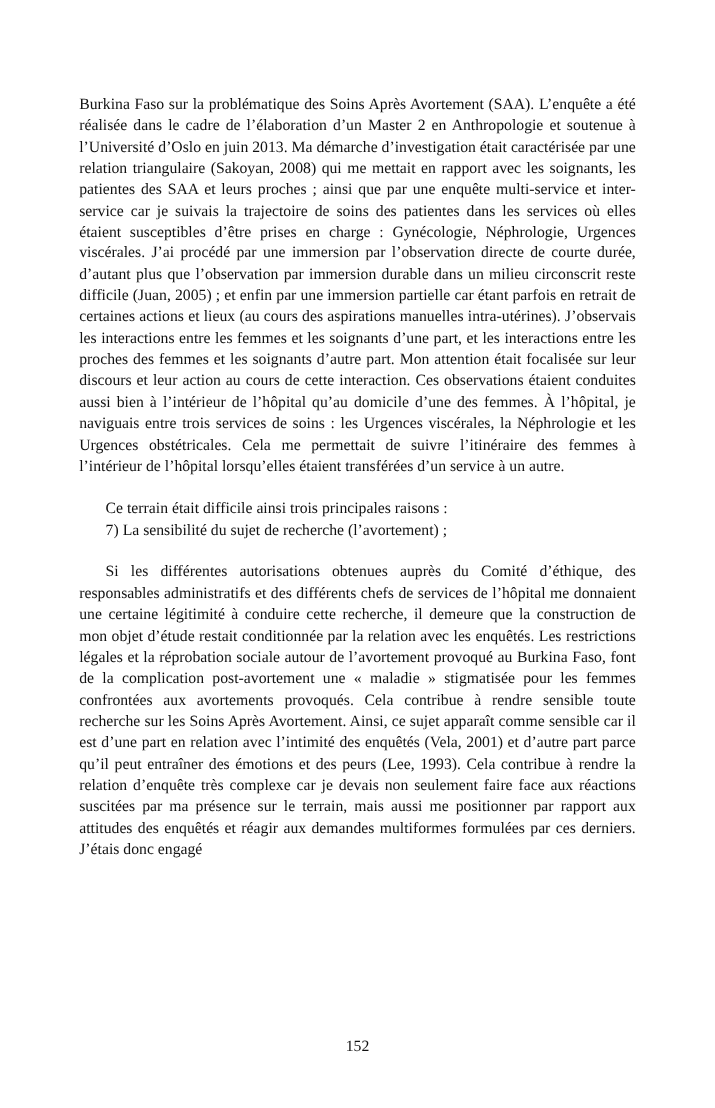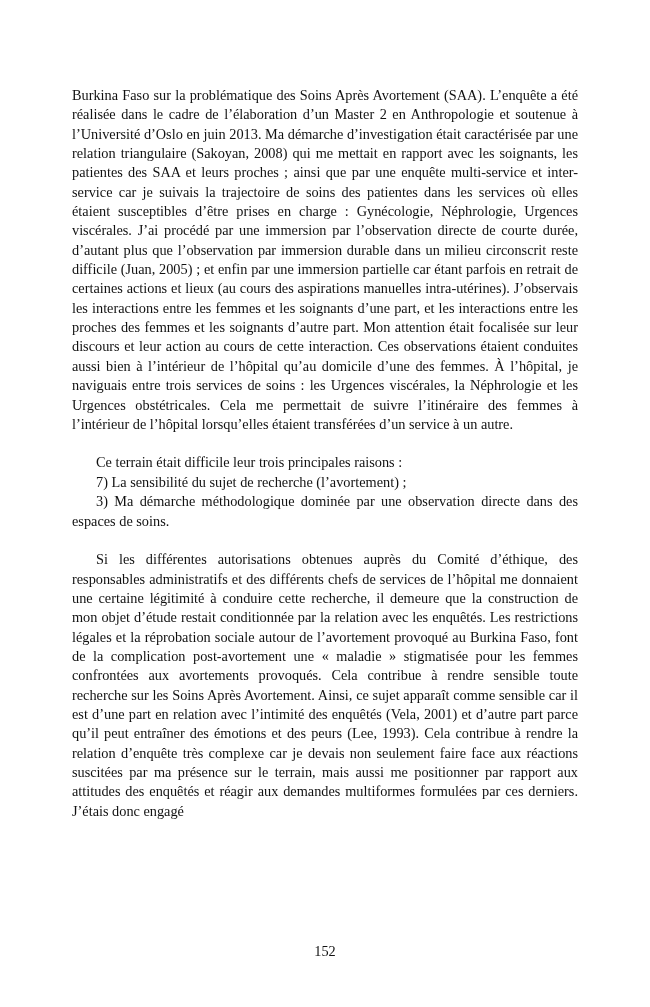--- a/index.html
+++ b/index.html
@@ -66,25 +66,24 @@
 </style>
 </head>
 <body>
 
 <div class="page">
 
   <div class="text-column">
 
     <p class="para">Burkina Faso sur la problématique des Soins Après Avortement (SAA). L’enquête a été réalisée dans le cadre de l’élaboration d’un Master 2 en Anthropologie et soutenue à l’Université d’Oslo en juin 2013. Ma démarche d’investigation était caractérisée par une relation triangulaire (Sakoyan, 2008) qui me mettait en rapport avec les soignants, les patientes des SAA et leurs proches ; ainsi que par une enquête multi-service et inter-service car je suivais la trajectoire de soins des patientes dans les services où elles étaient susceptibles d’être prises en charge : Gynécologie, Néphrologie, Urgences viscérales. J’ai procédé par une immersion par l’observation directe de courte durée, d’autant plus que l’observation par immersion durable dans un milieu circonscrit reste difficile (Juan, 2005) ; et enfin par une immersion partielle car étant parfois en retrait de certaines actions et lieux (au cours des aspirations manuelles intra-utérines). J’observais les interactions entre les femmes et les soignants d’une part, et les interactions entre les proches des femmes et les soignants d’autre part. Mon attention était focalisée sur leur discours et leur action au cours de cette interaction. Ces observations étaient conduites aussi bien à l’intérieur de l’hôpital qu’au domicile d’une des femmes. À l’hôpital, je naviguais entre trois services de soins : les Urgences viscérales, la Néphrologie et les Urgences obstétricales. Cela me permettait de suivre l’itinéraire des femmes à l’intérieur de l’hôpital lorsqu’elles étaient transférées d’un service à un autre.</p>
 
-    <p class="para indent gap-before">Ce terrain était difficile leur trois principales raisons :</p>
+    <p class="para indent gap-before">Ce terrain était difficile ainsi trois principales raisons :</p>
 
     <div class="list-block">
       <p class="list-item">7) La sensibilité du sujet de recherche (l’avortement) ;</p>
-      <p class="list-item">3) Ma démarche méthodologique dominée par une observation directe dans des espaces de soins.</p>
     </div>
 
     <p class="para indent gap-before">Si les différentes autorisations obtenues auprès du Comité d’éthique, des responsables administratifs et des différents chefs de services de l’hôpital me donnaient une certaine légitimité à conduire cette recherche, il demeure que la construction de mon objet d’étude restait conditionnée par la relation avec les enquêtés. Les restrictions légales et la réprobation sociale autour de l’avortement provoqué au Burkina Faso, font de la complication post-avortement une « maladie » stigmatisée pour les femmes confrontées aux avortements provoqués. Cela contribue à rendre sensible toute recherche sur les Soins Après Avortement. Ainsi, ce sujet apparaît comme sensible car il est d’une part en relation avec l’intimité des enquêtés (Vela, 2001) et d’autre part parce qu’il peut entraîner des émotions et des peurs (Lee, 1993). Cela contribue à rendre la relation d’enquête très complexe car je devais non seulement faire face aux réactions suscitées par ma présence sur le terrain, mais aussi me positionner par rapport aux attitudes des enquêtés et réagir aux demandes multiformes formulées par ces derniers. J’étais donc engagé</p>
 
   </div>
 
   <div class="page-number">152</div>
 
 </div>
 

